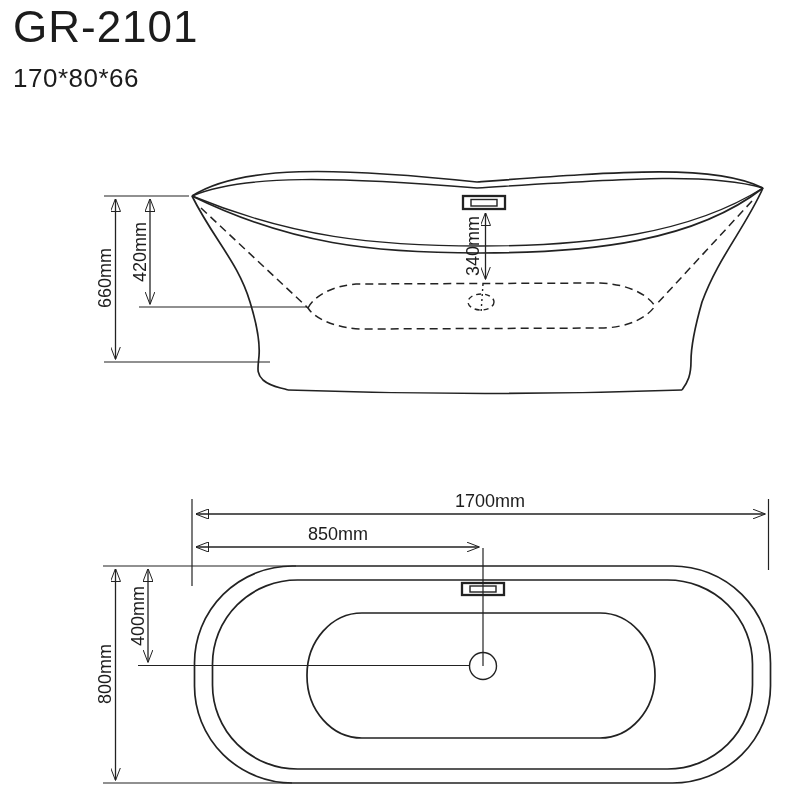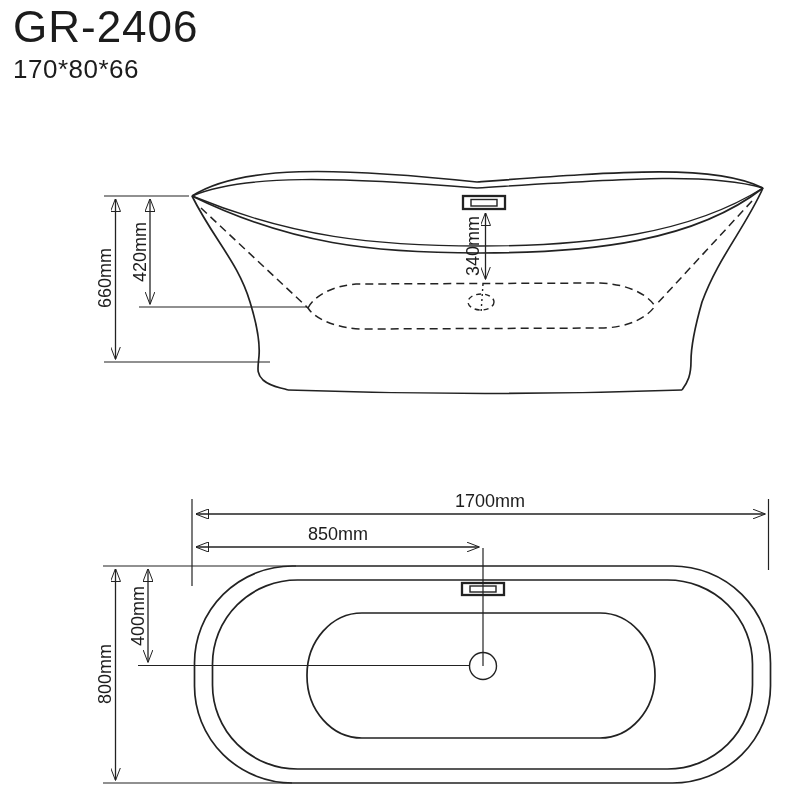--- a/index.html
+++ b/index.html
@@ -25,21 +25,21 @@
   }
   .model-title {
     font-size: 44px;
     line-height: 1.05;
     letter-spacing: 1px;
     color: #1c1c1c;
   }
   .model-size {
     font-size: 26px;
     line-height: 1.1;
-    margin-top: 5px;
+    margin-top: 14px;
     letter-spacing: 0.5px;
     color: #1c1c1c;
   }
   svg.drawing {
     position: absolute;
     left: 0;
     top: 0;
   }
   svg.drawing path, svg.drawing rect, svg.drawing ellipse, svg.drawing circle, svg.drawing line {
     fill: none;
@@ -59,21 +59,21 @@
     fill: #1c1c1c;
     stroke: none;
   }
 </style>
 </head>
 <body>
 
 <div class="sheet">
 
   <div class="title-block">
-    <div class="model-title">GR-2406</div>
+    <div class="model-title">GR-2101</div>
     <div class="model-size">170*80*66</div>
   </div>
 
   <svg class="drawing" width="800" height="800" viewBox="0 0 800 800">
     <defs>
       <marker id="arr" viewBox="0 0 13 10" refX="12.5" refY="5" markerWidth="13" markerHeight="10" markerUnits="userSpaceOnUse" orient="auto-start-reverse">
         <path d="M0,0 L13,5 L0,10 Z" fill="#1c1c1c" stroke="none"></path>
       </marker>
     </defs>
 

